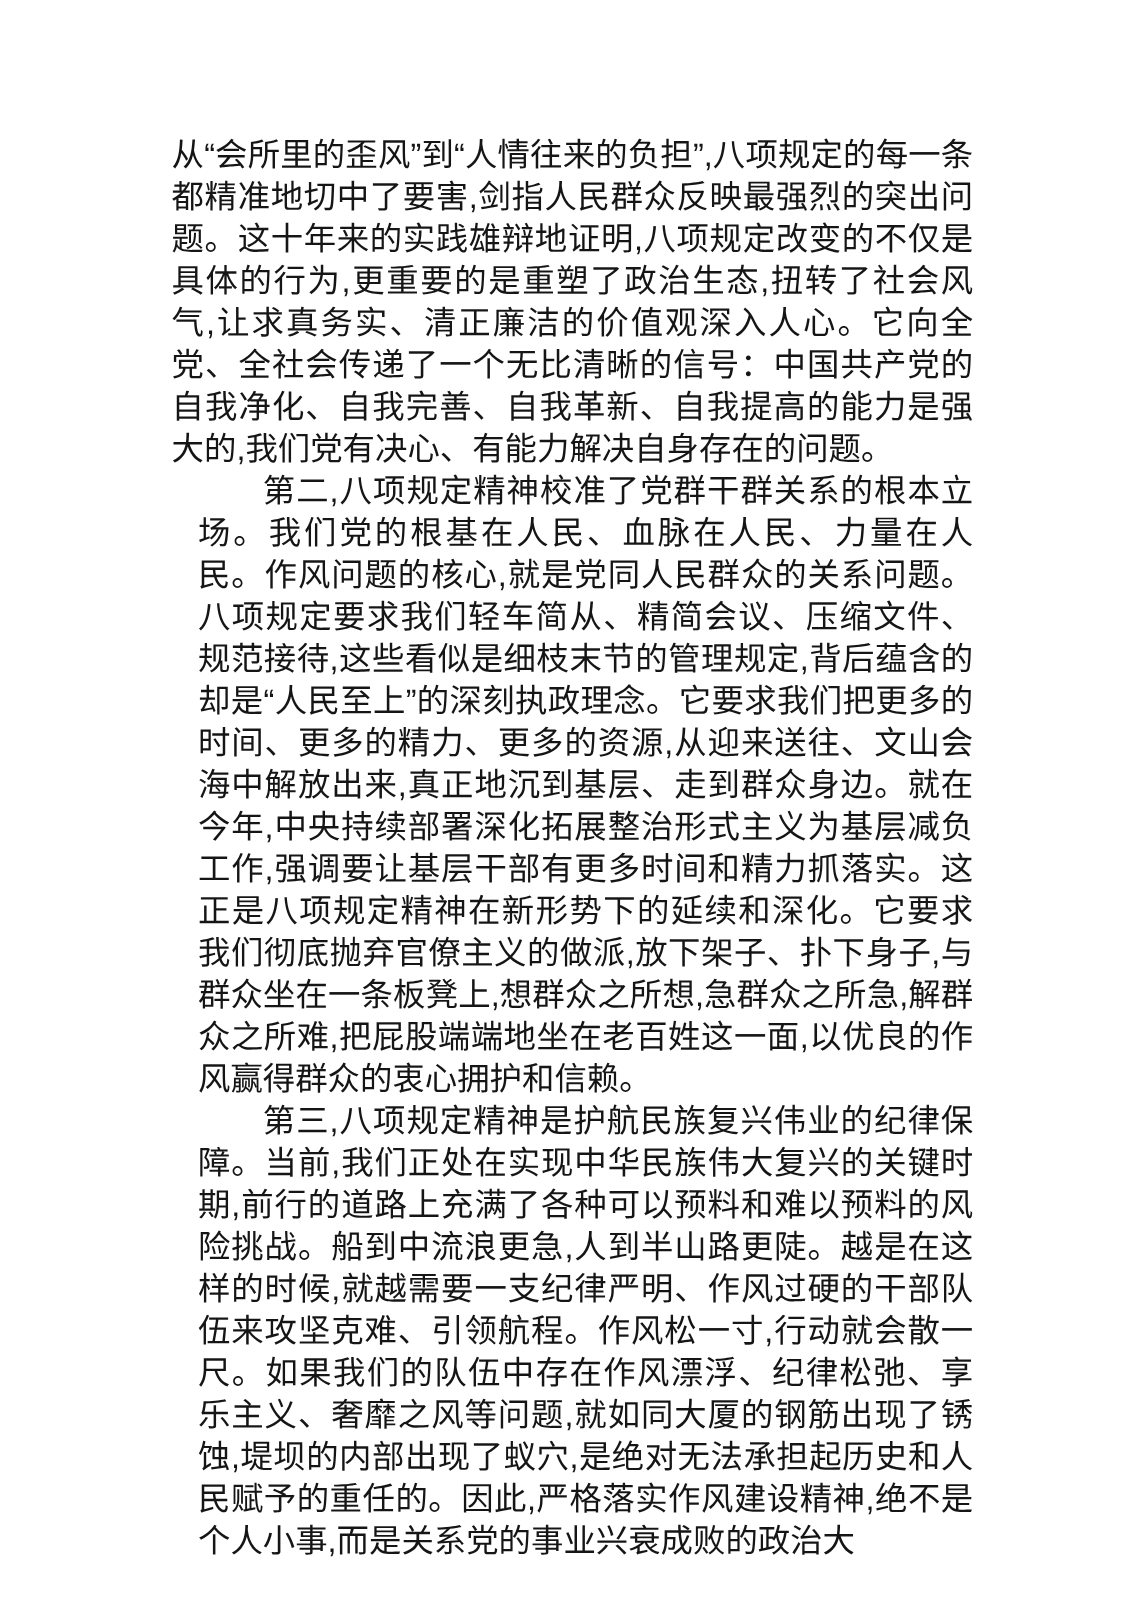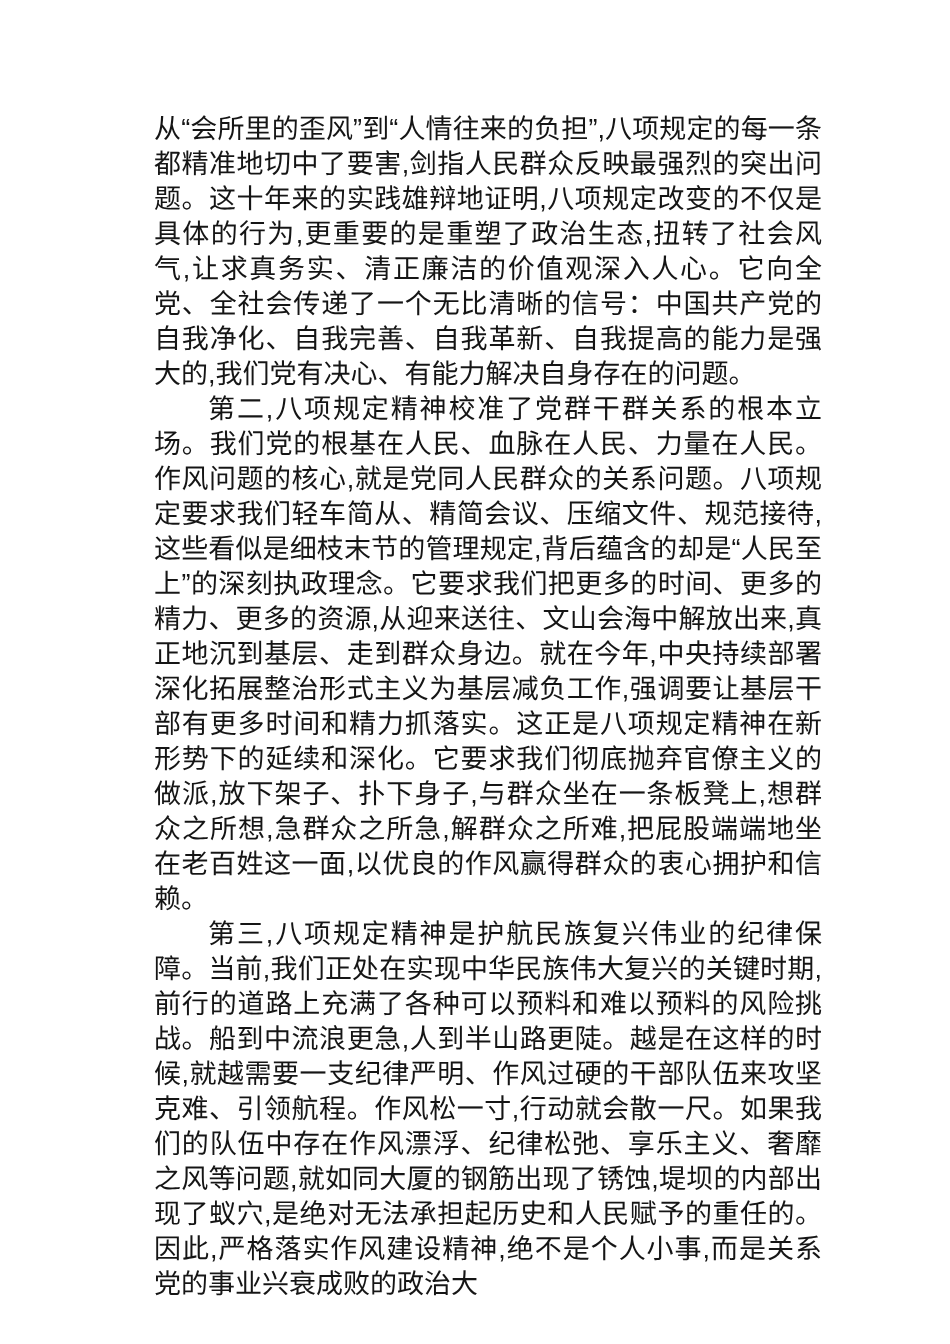--- a/index.html
+++ b/index.html
@@ -9,37 +9,38 @@
   }
   .page {
     position: relative;
     width: 950px;
     height: 1344px;
     background: #ffffff;
     overflow: hidden;
   }
   .text-area {
     position: absolute;
-    left: 154px;
+    left: 143px;
     top: 112px;
     width: 668px;
   }
   .para {
     margin: 0;
     padding: 0;
     font-family: "Liberation Sans", "DejaVu Sans", sans-serif;
     font-size: 27px;
     line-height: 35px;
     color: #151515;
     text-align: justify;
     letter-spacing: 0;
     word-break: break-all;
   }
   .para.indent {
     text-indent: 2em;
+    margin-left: 22px;
   }
 </style>
 </head>
 <body>
 
 <div class="page">
   <div class="text-area">
     <p class="para">从“会所里的歪风”到“人情往来的负担”,八项规定的每一条都精准地切中了要害,剑指人民群众反映最强烈的突出问题。这十年来的实践雄辩地证明,八项规定改变的不仅是具体的行为,更重要的是重塑了政治生态,扭转了社会风气,让求真务实、清正廉洁的价值观深入人心。它向全党、全社会传递了一个无比清晰的信号：中国共产党的自我净化、自我完善、自我革新、自我提高的能力是强大的,我们党有决心、有能力解决自身存在的问题。</p>
     <p class="para indent">第二,八项规定精神校准了党群干群关系的根本立场。我们党的根基在人民、血脉在人民、力量在人民。作风问题的核心,就是党同人民群众的关系问题。八项规定要求我们轻车简从、精简会议、压缩文件、规范接待,这些看似是细枝末节的管理规定,背后蕴含的却是“人民至上”的深刻执政理念。它要求我们把更多的时间、更多的精力、更多的资源,从迎来送往、文山会海中解放出来,真正地沉到基层、走到群众身边。就在今年,中央持续部署深化拓展整治形式主义为基层减负工作,强调要让基层干部有更多时间和精力抓落实。这正是八项规定精神在新形势下的延续和深化。它要求我们彻底抛弃官僚主义的做派,放下架子、扑下身子,与群众坐在一条板凳上,想群众之所想,急群众之所急,解群众之所难,把屁股端端地坐在老百姓这一面,以优良的作风赢得群众的衷心拥护和信赖。</p>
     <p class="para indent">第三,八项规定精神是护航民族复兴伟业的纪律保障。当前,我们正处在实现中华民族伟大复兴的关键时期,前行的道路上充满了各种可以预料和难以预料的风险挑战。船到中流浪更急,人到半山路更陡。越是在这样的时候,就越需要一支纪律严明、作风过硬的干部队伍来攻坚克难、引领航程。作风松一寸,行动就会散一尺。如果我们的队伍中存在作风漂浮、纪律松弛、享乐主义、奢靡之风等问题,就如同大厦的钢筋出现了锈蚀,堤坝的内部出现了蚁穴,是绝对无法承担起历史和人民赋予的重任的。因此,严格落实作风建设精神,绝不是个人小事,而是关系党的事业兴衰成败的政治大</p>

